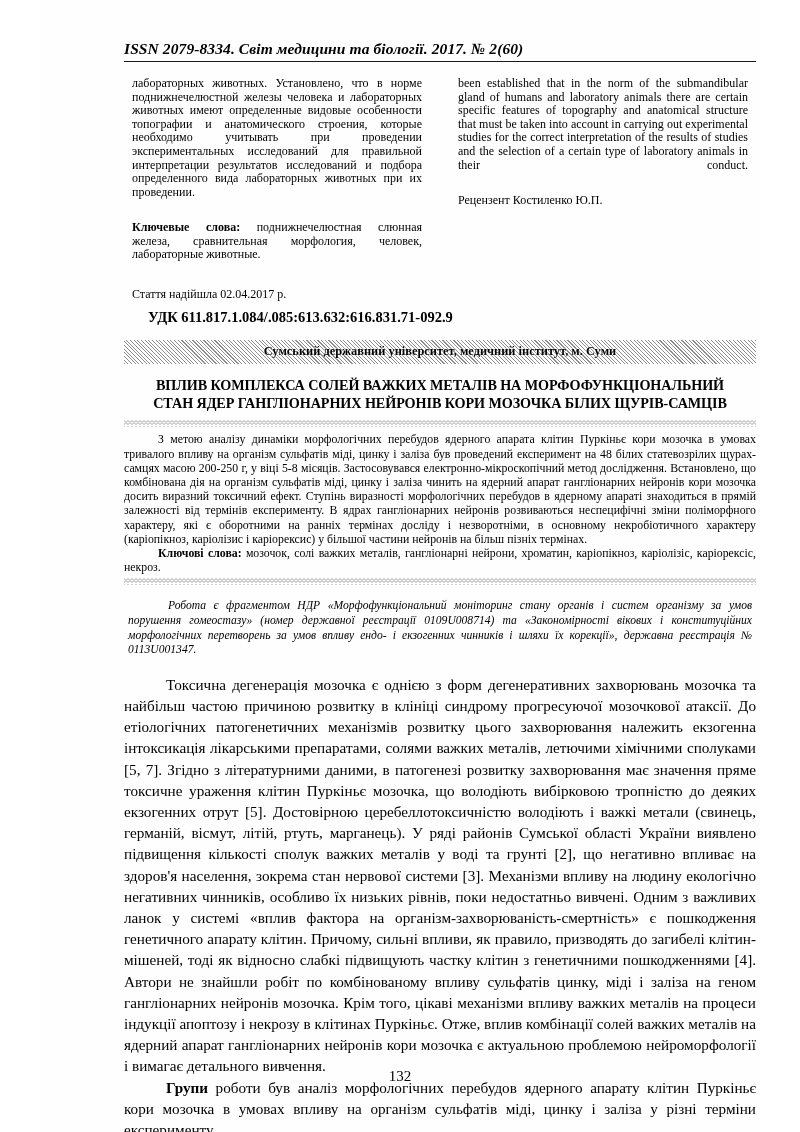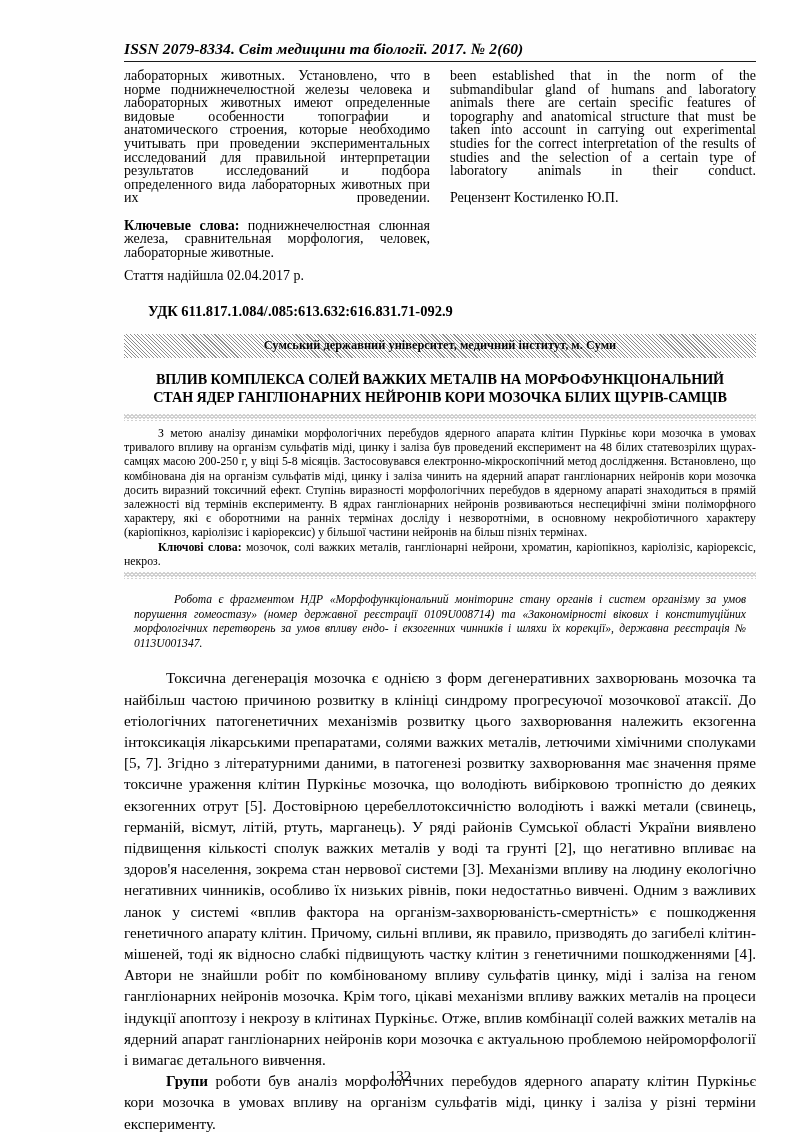--- a/index.html
+++ b/index.html
@@ -41,22 +41,22 @@
   }
   
   .two-col {
     display: flex;
     gap: 20px;
   }
   .col {
     width: 306px;
   }
   .col p {
-    margin: 0;
-    font-size: 14px;
+    margin: 8px;
+    font-size: 12px;
     line-height: 13.6px;
     text-align: justify;
     text-justify: inter-word;
   }
   .col p.just-all {
     text-align: justify;
   }
   .col p.just-all::after {
     content: "";
     display: inline-block;
@@ -64,21 +64,20 @@
   }
   .kw-label { font-weight: bold; }
   .align-right { text-align: right; }
   .gap-sm { height: 10px; }
 
   
   .udc {
     font-weight: bold;
     font-size: 14.5px;
     margin-left: 24px;
-    margin-top: 20px;
     margin-bottom: 14px;
   }
 
   
   .banner {
     background-color: #f2f2f2;
     background-image: repeating-linear-gradient(
       45deg,
       #8e8e8e 0px, #8e8e8e 0.8px,
       #ffffff 0.8px, #ffffff 2.6px
@@ -129,21 +128,21 @@
   .indent { text-indent: 34px; }
 
   
   .funding {
     font-style: italic;
     font-size: 11.6px;
     line-height: 14.6px;
     text-align: justify;
     margin: 14px 0 0 0;
   }
-  .funding p { margin: 10px; text-indent: 40px; font-family: Liberation Serif, serif; }
+  .funding p { margin: 4px; text-indent: 40px; font-family: Liberation Serif, serif; }
 
   
   .body-text {
     font-size: 15.2px;
     line-height: 21.2px;
     text-align: justify;
     margin-top: 16px;
   }
   .body-text p {
     margin: 0;

